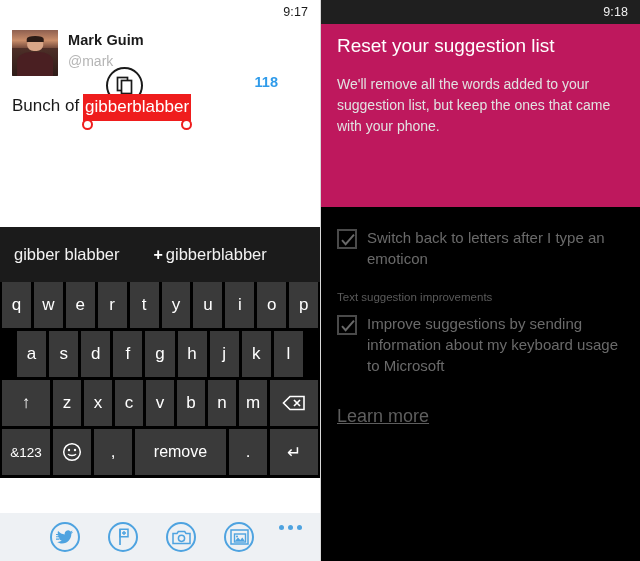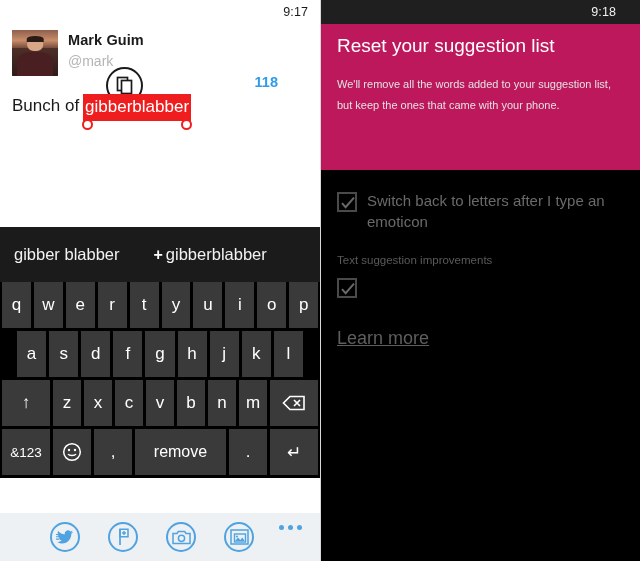--- a/index.html
+++ b/index.html
@@ -1,21 +1,21 @@
 <!DOCTYPE html>
 <html><head>
 <meta charset="utf-8">
 <style>
   html,body{margin:0;padding:0;background:#ffffff;}
   body{
     width:640px;height:561px;overflow:hidden;
     font-family:"Liberation Sans", sans-serif;
     -webkit-font-smoothing:antialiased;
   }
-  .screen{position:relative;width:640px;height:472px;display:flex;}
+  .screen{position:relative;width:640px;height:561px;display:flex;align-items:flex-end;}
 
   
   .phone-left{
     position:relative;width:321px;height:561px;background:#ffffff;
     border-right:1px solid #d8d8d8;box-sizing:border-box;overflow:hidden;
   }
   .status-bar-light{
     height:24px;display:flex;align-items:center;justify-content:flex-end;
     padding-right:12px;box-sizing:border-box;background:#ffffff;
   }
@@ -107,27 +107,27 @@
     display:flex;align-items:center;justify-content:center;margin-left:28px;
   }
   .icon-circle:first-of-type{margin-left:50px;}
   .ellipsis{position:absolute;right:18px;top:12px;display:flex;gap:4px;}
   .ellipsis i{width:5px;height:5px;border-radius:50%;background:#4ea3e0;display:block;}
 
   
   .phone-right{position:relative;width:319px;height:561px;background:#000000;overflow:hidden;}
   .status-bar-dark{
     height:24px;display:flex;align-items:center;justify-content:flex-end;
-    padding-right:24px;box-sizing:border-box;background:#1f1f1f;
+    padding-right:12px;box-sizing:border-box;background:#1f1f1f;
   }
   .status-time-light{font-size:12.5px;color:#f0f0f0;letter-spacing:.1px;}
 
   .dialog{background:#be185d;padding:8px 16px 40px 16px;box-sizing:border-box;}
   .dlg-title{font-size:19px;color:#ffffff;line-height:28px;margin-bottom:14px;}
-  .dlg-body{font-size:11px;color:#e2e2e2;line-height:21px;margin-bottom:14px;}
+  .dlg-body{font-size:14px;color:#e2e2e2;line-height:21px;margin-bottom:30px;}
   .dlg-buttons{display:flex;gap:16px;}
   .dlg-btn{
     flex:1 1 0;height:34px;border:2px solid #ffffff;box-sizing:border-box;background:transparent;
     color:#ffffff;font-size:16px;display:flex;align-items:center;justify-content:center;
     font-family:"Liberation Sans", sans-serif;
   }
 
   .settings{background:#000000;padding:20px 16px 0 16px;box-sizing:border-box;}
   .chk-row{display:flex;align-items:flex-start;margin-bottom:4px;}
   .chkbox{
@@ -315,19 +315,20 @@
       </div>
 
       <div class="sect-head">Text suggestion improvements</div>
 
       <div class="chk-row">
         <div class="chkbox">
           <svg width="16" height="16" viewBox="0 0 16 16">
             <path d="M2 8.2l3.6 4L14 2.6" fill="none" stroke="#6a6a6a" stroke-width="1.9"></path>
           </svg>
         </div>
+        <div class="chk-label">Improve suggestions by sending information about my keyboard usage to Microsoft</div>
       </div>
 
       <a class="learn-more">Learn more</a>
     </div>
   </div>
 
 </div>
 
 </body></html>

